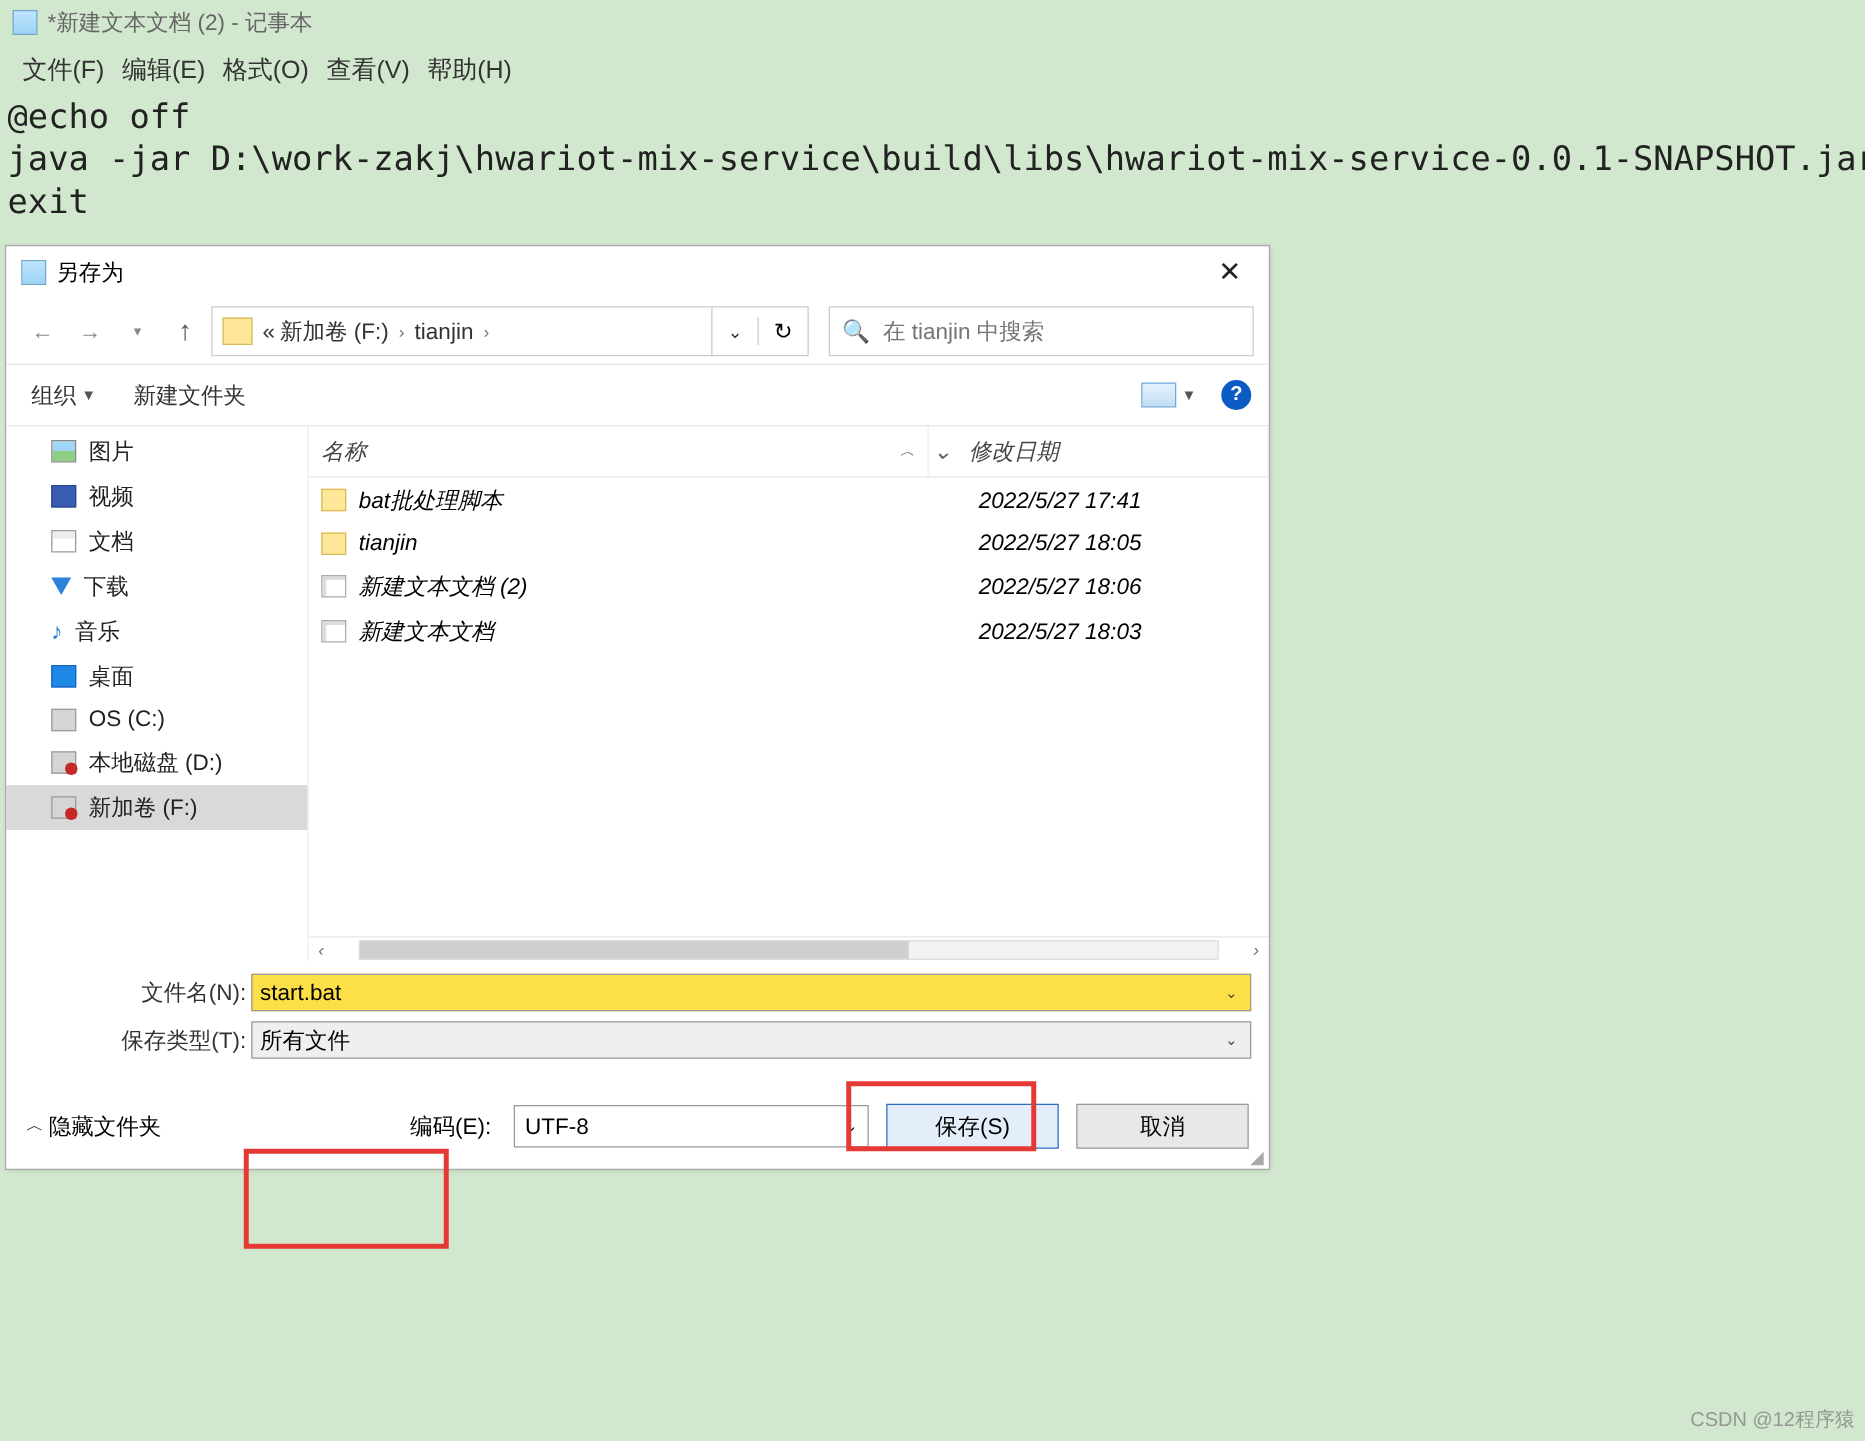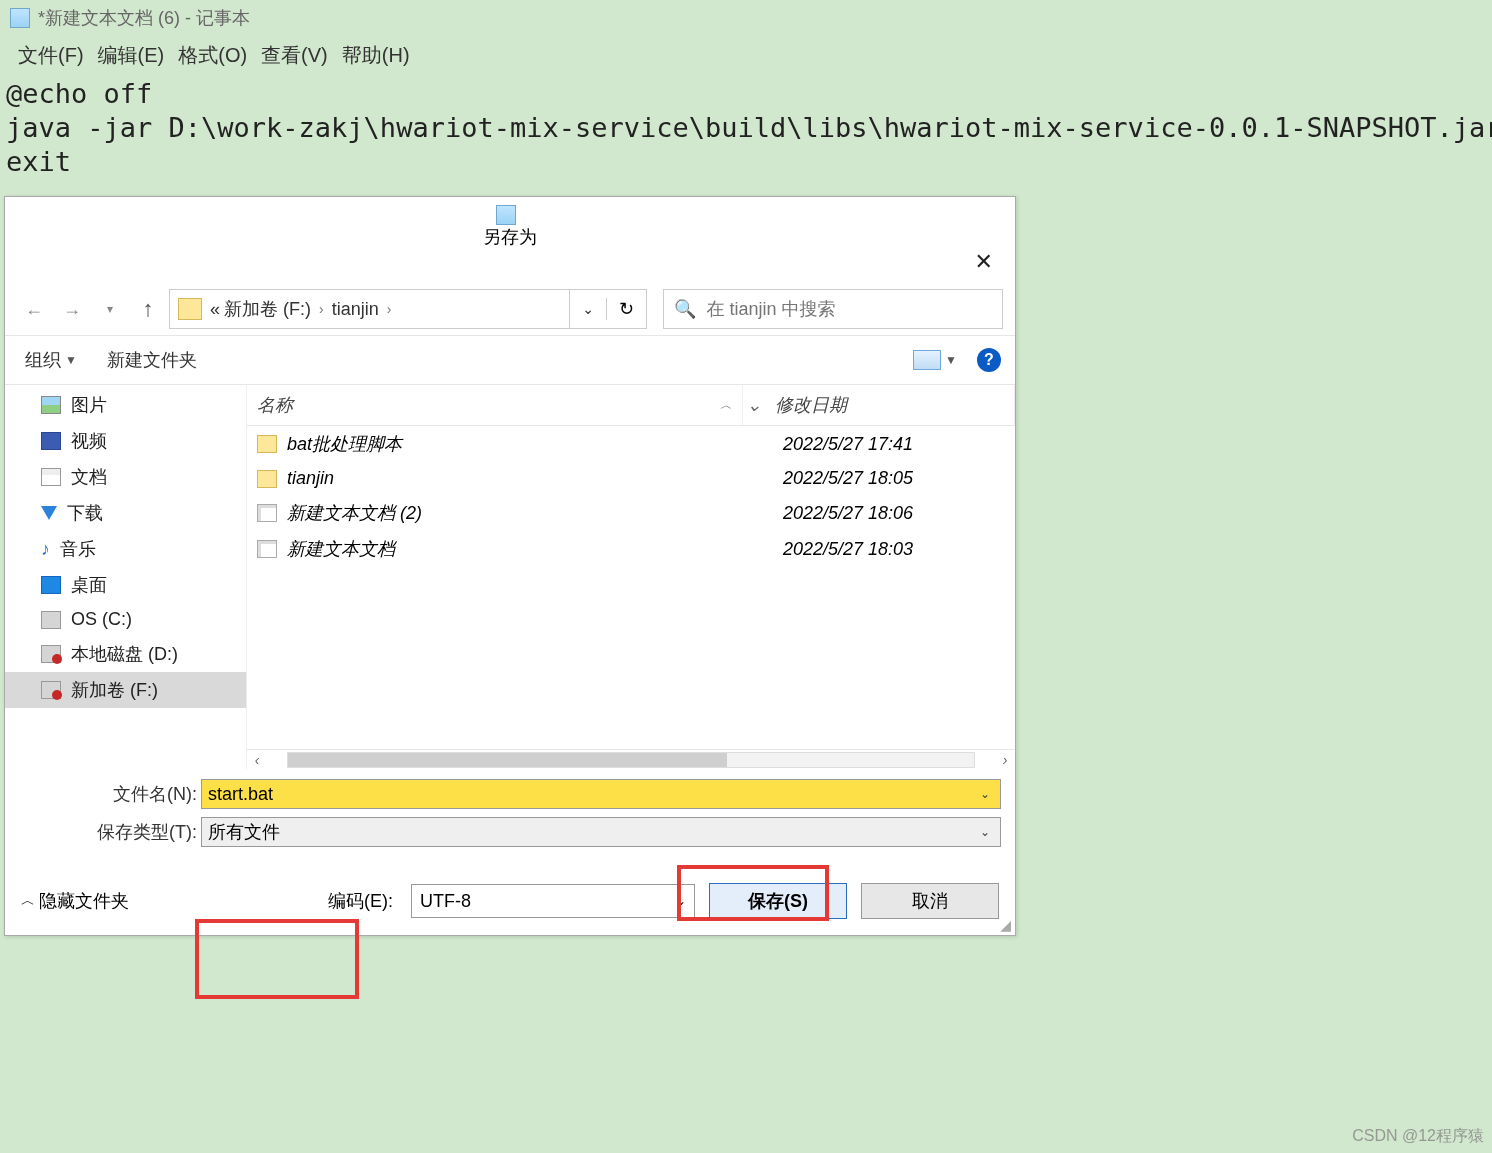--- a/index.html
+++ b/index.html
@@ -5,21 +5,21 @@
 * { box-sizing: border-box; margin: 0; padding: 0; font-family: "Microsoft YaHei", "Segoe UI", sans-serif; }
 body { width: 1492px; height: 1153px; background: #d2e8ce; position: relative; overflow: hidden; }
 
 .notepad-title { display: flex; align-items: center; padding: 6px 10px; font-size: 18px; color: #666; }
 .notepad-title .icon { width: 20px; height: 20px; margin-right: 8px; display: inline-block; background: linear-gradient(#bfe4ff,#9bd3f5); border: 1px solid #6fa8cc; }
 .notepad-menu { display: flex; gap: 6px; padding: 4px 14px; font-size: 20px; color: #333; }
 .notepad-menu span { padding: 2px 4px; }
 .notepad-content { padding: 2px 8px 2px 6px; font-size: 27px; line-height: 1.25; font-family: Consolas, monospace; color: #222; white-space: pre; }
 
 .save-dialog { position: absolute; left: 4px; top: 196px; width: 1012px; height: 740px; background: #fff; border: 1px solid #aaa; box-shadow: 1px 1px 4px rgba(0,0,0,.15); display: flex; flex-direction: column; }
-.dlg-title { display: flex; align-items: center; padding: 8px 12px; font-size: 18px; flex-direction: column; }
+.dlg-title { display: flex; align-items: center; padding: 8px 12px; font-size: 18px; }
 .dlg-title .icon { width: 20px; height: 20px; background: linear-gradient(#bfe4ff,#9bd3f5); border:1px solid #6fa8cc; margin-right: 8px; }
 .dlg-close { margin-left: auto; font-size: 22px; padding: 0 10px; color: #222; }
 
 .dlg-nav { display: flex; align-items: center; padding: 6px 12px; gap: 4px; border-bottom: 1px solid #e6e6e6; }
 .dlg-nav .arrow { width: 34px; height: 34px; display:flex; align-items:center; justify-content:center; color:#888; font-size:18px; }
 .dlg-nav .arrow.up { color:#555; font-size:22px; }
 .path-box { flex: 1; display:flex; align-items:center; height: 40px; border:1px solid #ccc; background:#fff; }
 .path-box .folder-ic { width:24px; height:22px; margin:0 6px 0 8px; background:#ffe79a; border:1px solid #d8b95a; }
 .path-box .crumb { font-size:18px; color:#333; padding:0 2px; }
 .path-box .sep { color:#777; padding:0 6px; font-size:14px; }
@@ -78,31 +78,31 @@
 .redbox2 { position:absolute; left:672px; bottom:14px; width:152px; height:56px; border:4px solid #e53935; pointer-events:none; }
 
 .dlg-footer { display:flex; align-items:center; padding:28px 16px 16px 16px; gap:14px; position:relative; }
 .dlg-footer .caret { font-size:14px; color:#333; margin-right:4px; }
 .hide-fold { font-size:18px; display:flex; align-items:center; }
 .dlg-footer .spacer { flex:1; }
 .enc-label { font-size:18px; margin-right:4px; }
 .enc-combo { width:284px; height:34px; border:1px solid #999; display:flex; align-items:center; padding:0 8px; font-size:18px; background:#fff; }
 .enc-combo .cdd { margin-left:auto; font-size:12px; }
 .winbtn { width:138px; height:36px; border:1px solid #999; background:#e7e7e7; font-size:18px; display:flex; align-items:center; justify-content:center; }
-.winbtn.primary { border:1px solid #2a6fbf; background:#e4eefb;font-weight:bold; }
+.winbtn.primary { border:1px solid #2a6fbf; background:#e4eefb; }
 .resize { position:absolute; right:4px; bottom:2px; font-size:14px; color:#aaa; }
 
 .watermark { position:absolute; right:8px; bottom:6px; font-size:16px; color:rgba(120,120,120,.7); }
 </style>
 </head>
 <body>
 
 <div class="notepad-title">
   <span class="icon"></span>
-  <span>*新建文本文档 (6) - 记事本</span>
+  <span>*新建文本文档 (2) - 记事本</span>
 </div>
 <div class="notepad-menu">
   <span>文件(F)</span>
   <span>编辑(E)</span>
   <span>格式(O)</span>
   <span>查看(V)</span>
   <span>帮助(H)</span>
 </div>
 <div class="notepad-content">@echo off
 java -jar D:\work-zakj\hwariot-mix-service\build\libs\hwariot-mix-service-0.0.1-SNAPSHOT.jar

